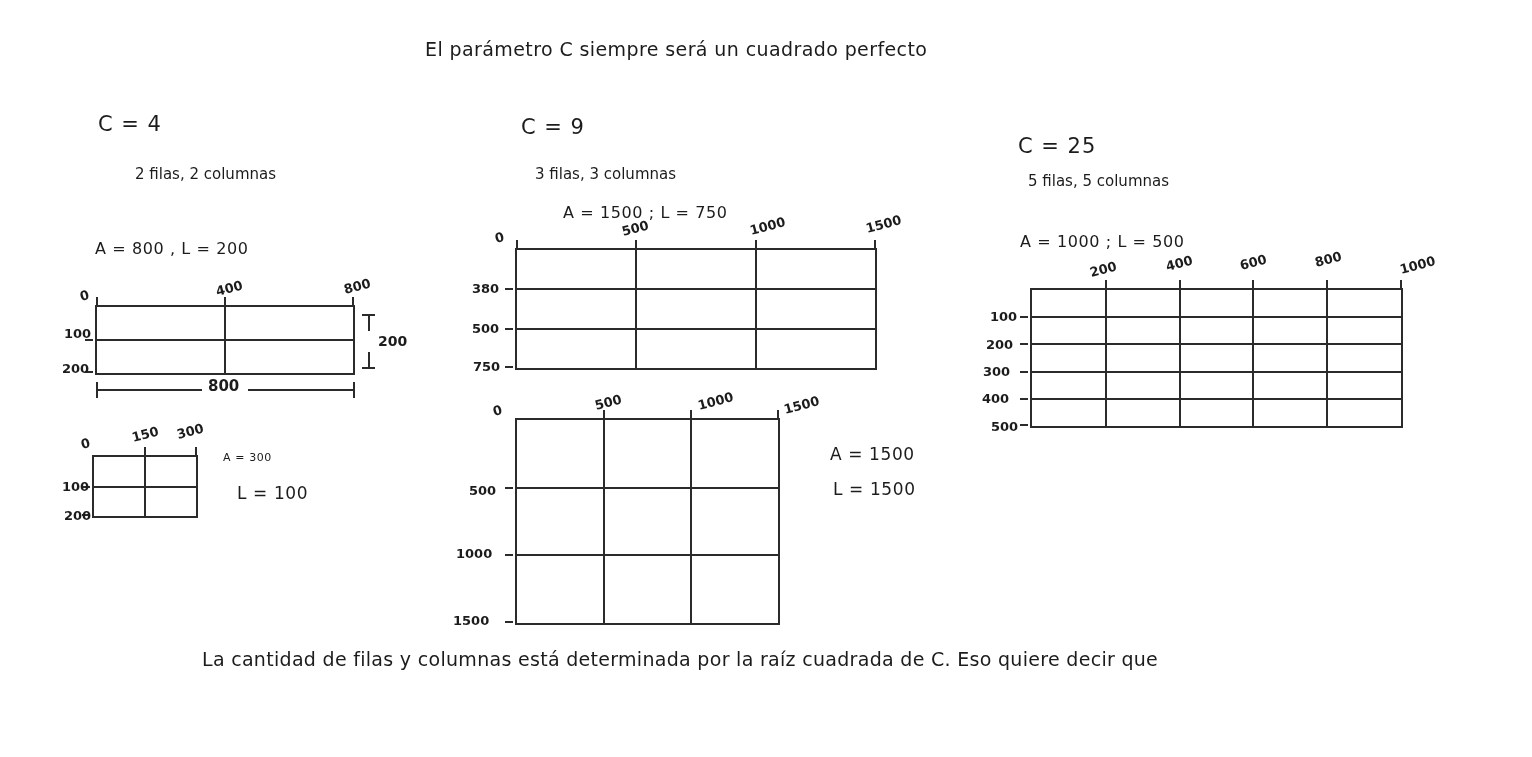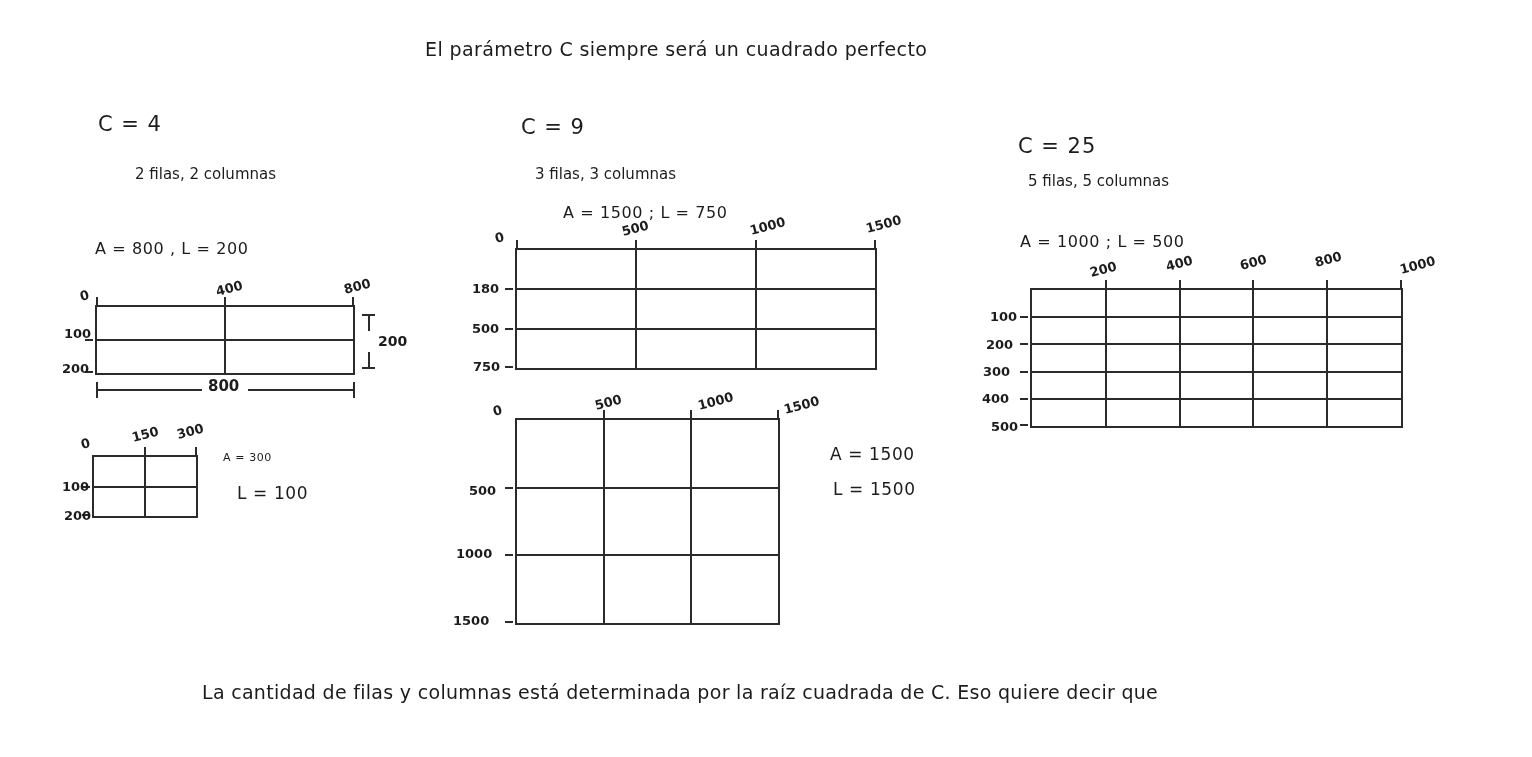--- a/index.html
+++ b/index.html
@@ -5,21 +5,21 @@
   html,body{margin:0;padding:0;background:#ffffff;}
   .canvas{
     position:relative;width:1532px;height:757px;background:#ffffff;
     font-family:"DejaVu Sans",sans-serif;color:#1c1c1c;overflow:hidden;
   }
   .lbl{position:absolute;white-space:nowrap;color:#1c1c1c;}
   .title{font-size:19px;letter-spacing:.4px;}
   .clabel{font-size:21px;letter-spacing:1px;}
   .note{font-size:15px;}
   .params{font-size:16px;font-weight:400;letter-spacing:.6px;}
-  .footer{font-size:19px;letter-spacing:.3px;margin-top:33px;}
+  .footer{font-size:19px;letter-spacing:.3px;}
   .xt{font-size:13px;font-weight:700;transform:rotate(-15deg);transform-origin:left bottom;}
   .yt{font-size:13px;font-weight:700;}
   .dim{font-size:14px;font-weight:700;}
   .grid{position:absolute;border:2px solid #2b2b2b;box-sizing:border-box;}
   .vl{position:absolute;top:0;bottom:0;width:2px;background:#2b2b2b;}
   .hl{position:absolute;left:0;right:0;height:2px;background:#2b2b2b;}
   .ts{position:absolute;width:2px;height:8px;top:-10px;background:#2b2b2b;}
   .ls{position:absolute;width:8px;height:2px;left:-12px;background:#2b2b2b;}
   .seg{position:absolute;background:#2b2b2b;}
 </style>
@@ -91,21 +91,21 @@
     <div class="ts" style="left:calc(66.66% - 1px);"></div>
     <div class="ts" style="left:calc(100% - 1px);"></div>
     <div class="ls" style="top:calc(33.33% - 1px);"></div>
     <div class="ls" style="top:calc(66.66% - 1px);"></div>
     <div class="ls" style="top:calc(100% - 2px);"></div>
   </div>
   <div class="lbl xt" style="left:497px;top:231px;">0</div>
   <div class="lbl xt" style="left:624px;top:224px;">500</div>
   <div class="lbl xt" style="left:752px;top:223px;">1000</div>
   <div class="lbl xt" style="left:868px;top:221px;">1500</div>
-  <div class="lbl yt" style="left:472px;top:281px;">180</div>
+  <div class="lbl yt" style="left:472px;top:281px;">380</div>
   <div class="lbl yt" style="left:472px;top:321px;">500</div>
   <div class="lbl yt" style="left:473px;top:359px;">750</div>
 
   <div class="grid" style="left:515px;top:418px;width:265px;height:207px;">
     <div class="vl" style="left:calc(33.33% - 1px);"></div>
     <div class="vl" style="left:calc(66.66% - 1px);"></div>
     <div class="hl" style="top:calc(33.33% - 1px);"></div>
     <div class="hl" style="top:calc(66.66% - 1px);"></div>
     <div class="ts" style="left:calc(33.33% - 1px);"></div>
     <div class="ts" style="left:calc(66.66% - 1px);"></div>

